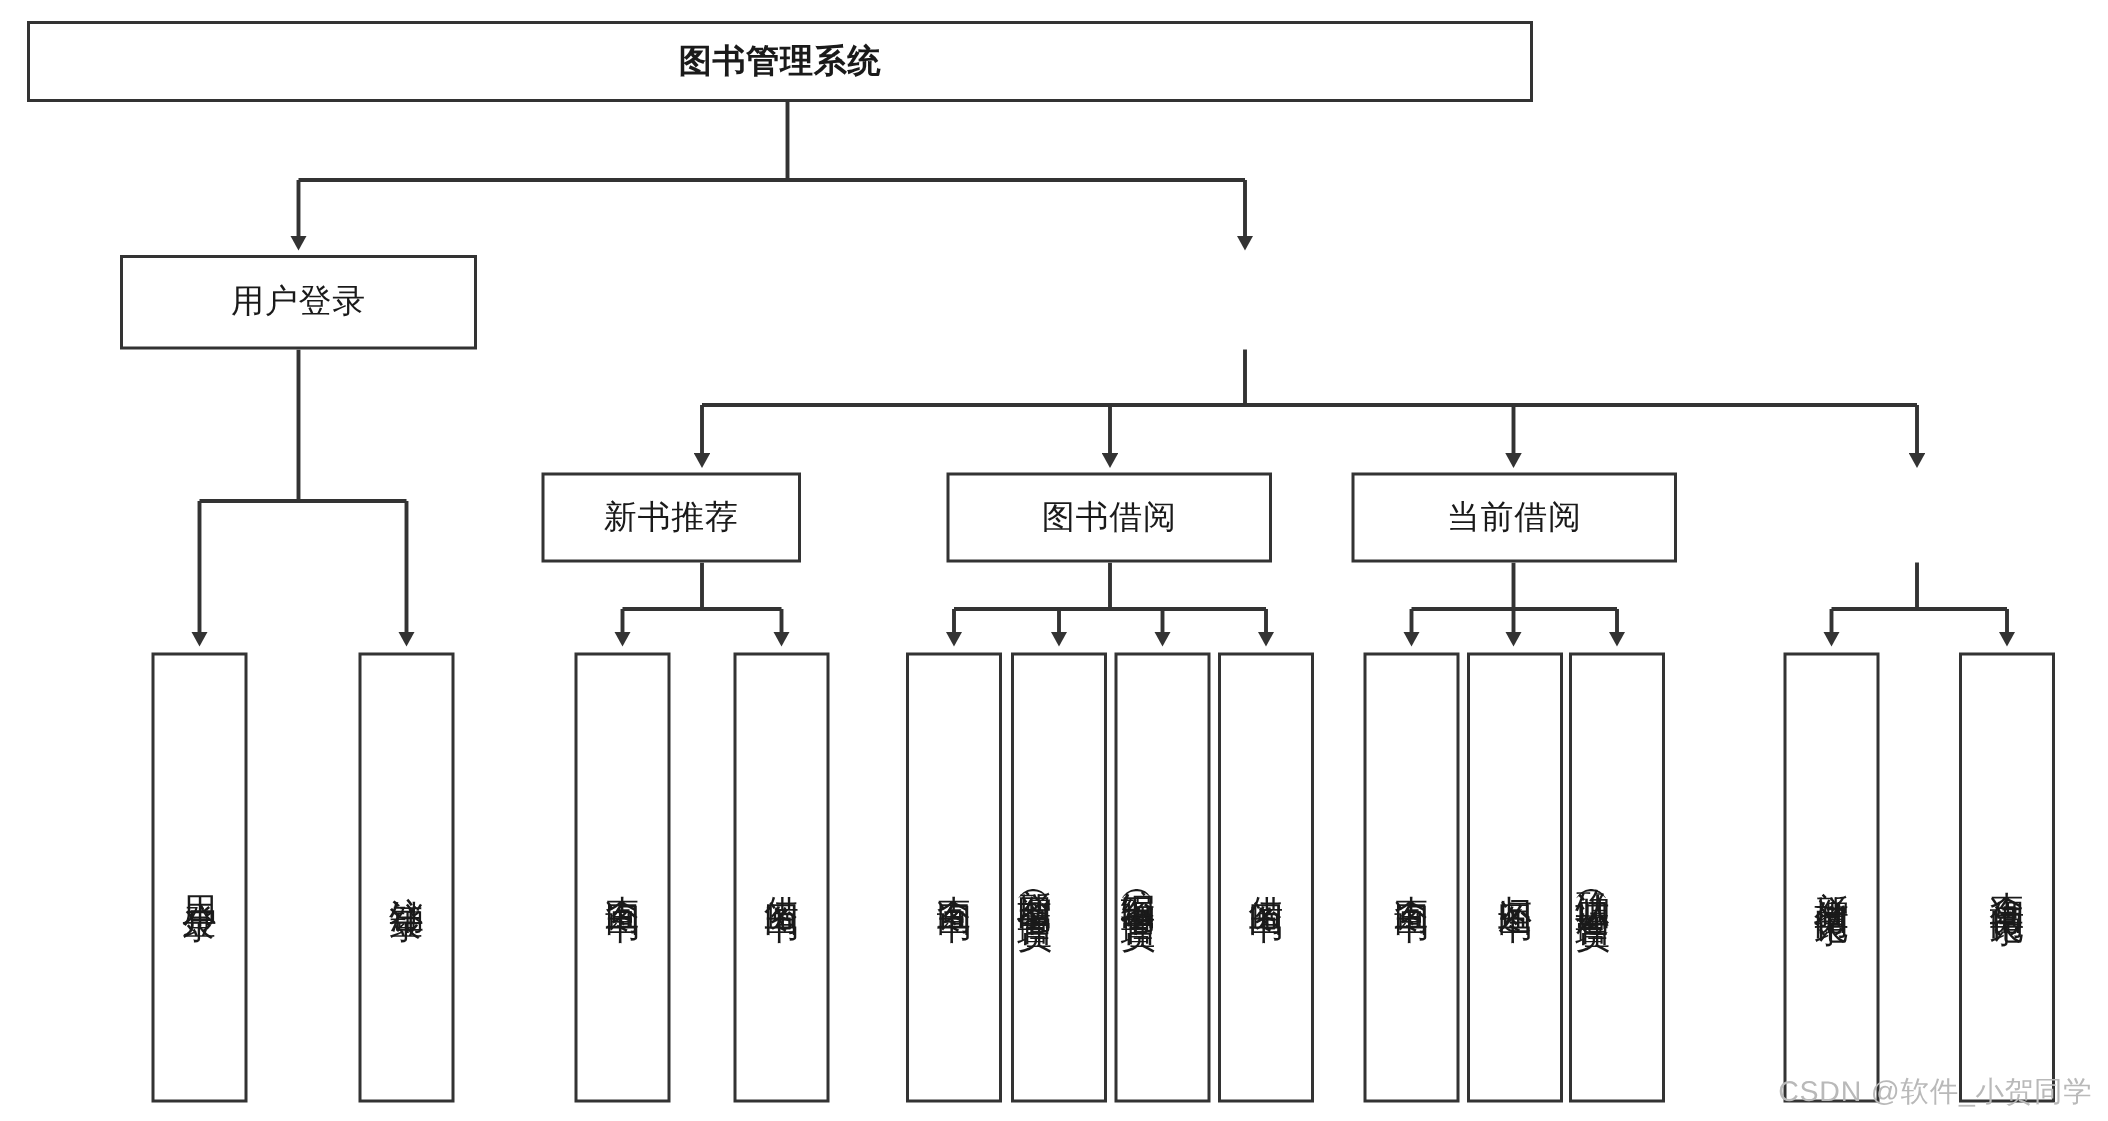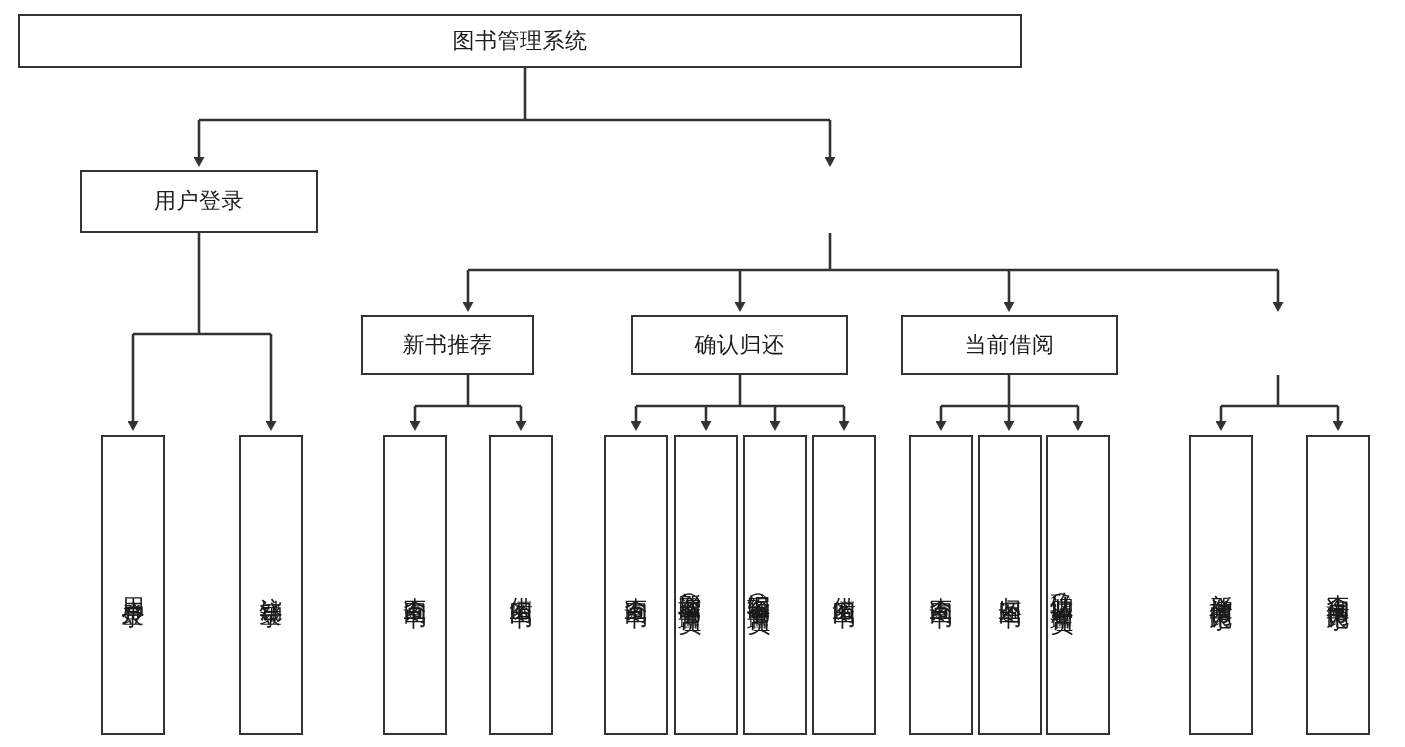--- a/index.html
+++ b/index.html
@@ -118,33 +118,33 @@
       <path d="M1009,406 L1009,422" marker-end="url(#arrow)"></path>
       <path d="M1078,406 L1078,422" marker-end="url(#arrow)"></path>
 
       <path d="M1278,375 L1278,406"></path>
       <path d="M1221,406 L1338,406"></path>
       <path d="M1221,406 L1221,422" marker-end="url(#arrow)"></path>
       <path d="M1338,406 L1338,422" marker-end="url(#arrow)"></path>
     </g>
   </svg>
 
-  <div class="node h-node" style="left:18px; top:14px; width:1004px; height:54px;">
+  <div class="node h-node" style="left:18px; top:14px; width:1004px; height:54px;font-weight:bold;">
     <span>图书管理系统</span>
   </div>
 
   <div class="node h-node" style="left:80px; top:170px; width:238px; height:63px;">
     <span>用户登录</span>
   </div>
 
   <div class="node h-node" style="left:361px; top:315px; width:173px; height:60px;">
     <span>新书推荐</span>
   </div>
   <div class="node h-node" style="left:631px; top:315px; width:217px; height:60px;">
-    <span>确认归还</span>
+    <span>图书借阅</span>
   </div>
   <div class="node h-node" style="left:901px; top:315px; width:217px; height:60px;">
     <span>当前借阅</span>
   </div>
 
   <div class="node v-node center-v" style="left:101px; top:435px; width:64px; height:300px;">
     <span class="v-text">用户登录</span>
   </div>
   <div class="node v-node center-v" style="left:239px; top:435px; width:64px; height:300px;">
     <span class="v-text">注销登录</span>
@@ -180,14 +180,15 @@
     <span class="v-text">确认归还（管理员）</span>
   </div>
 
   <div class="node v-node center-v" style="left:1189px; top:435px; width:64px; height:300px;">
     <span class="v-text">新增借阅记录</span>
   </div>
   <div class="node v-node center-v" style="left:1306px; top:435px; width:64px; height:300px;">
     <span class="v-text">查询借阅记录</span>
   </div>
 
+  <div class="watermark">CSDN @软件_小贺同学</div>
 
 </div>
 
 </body></html>

